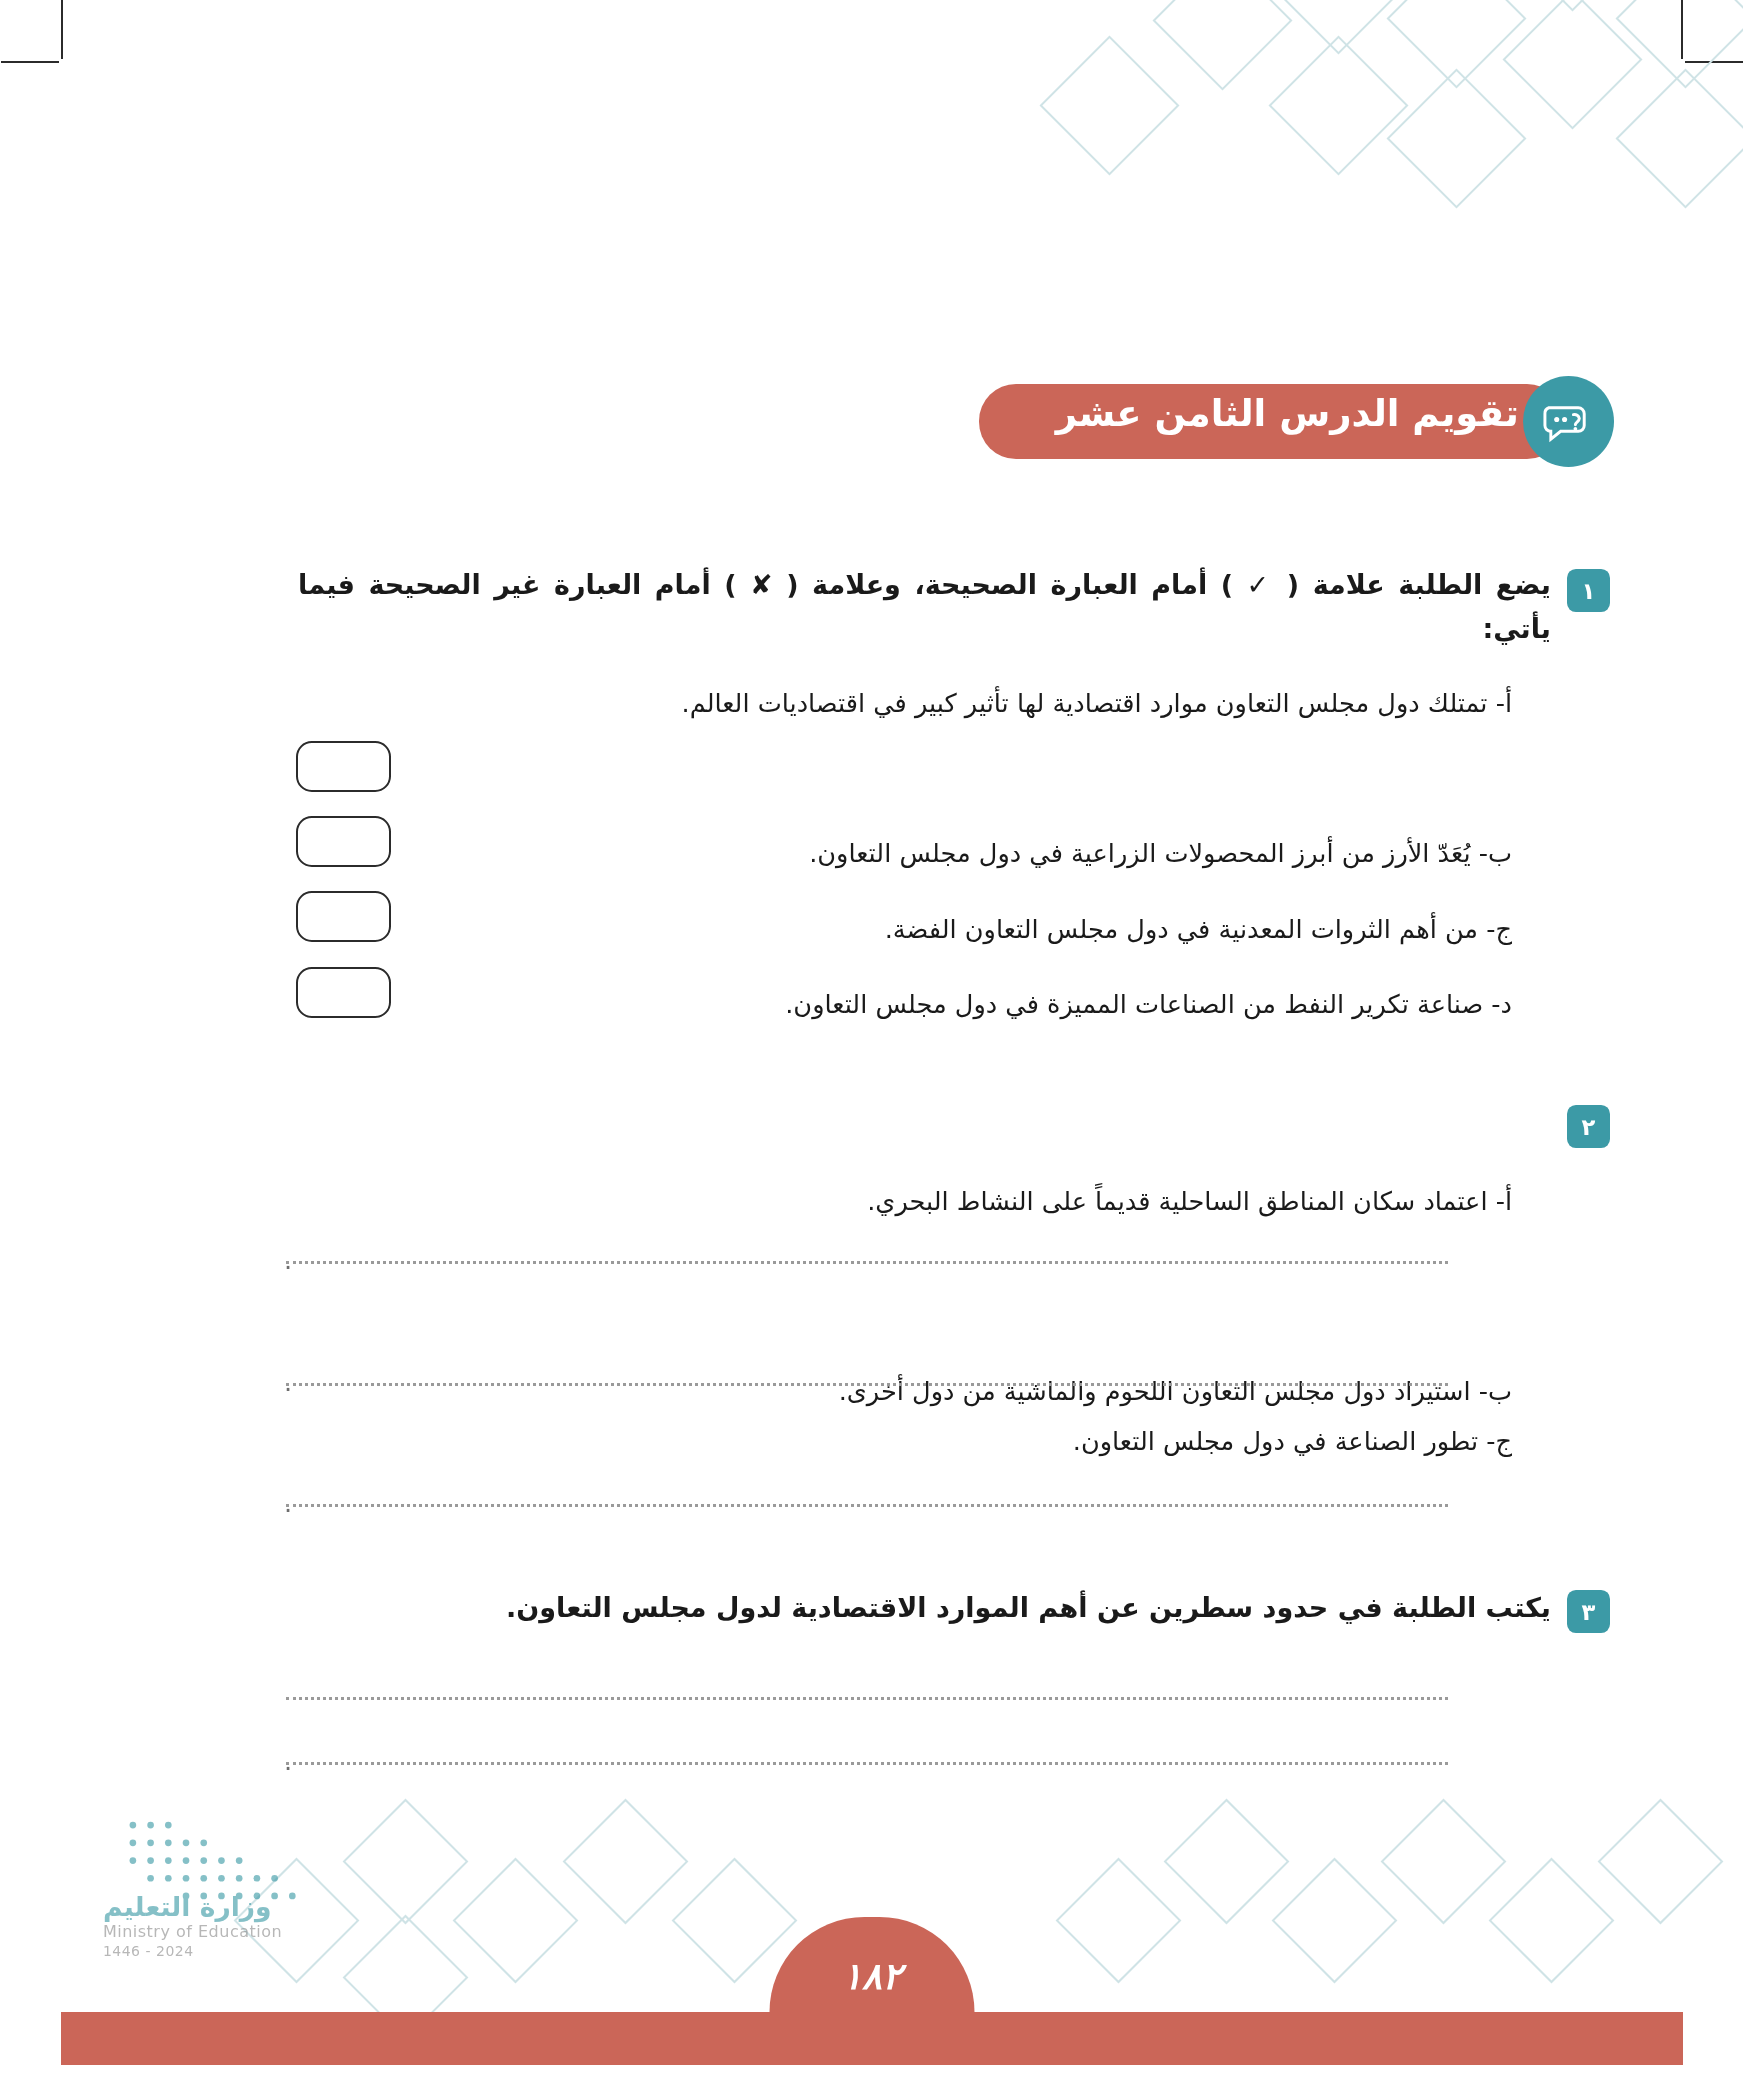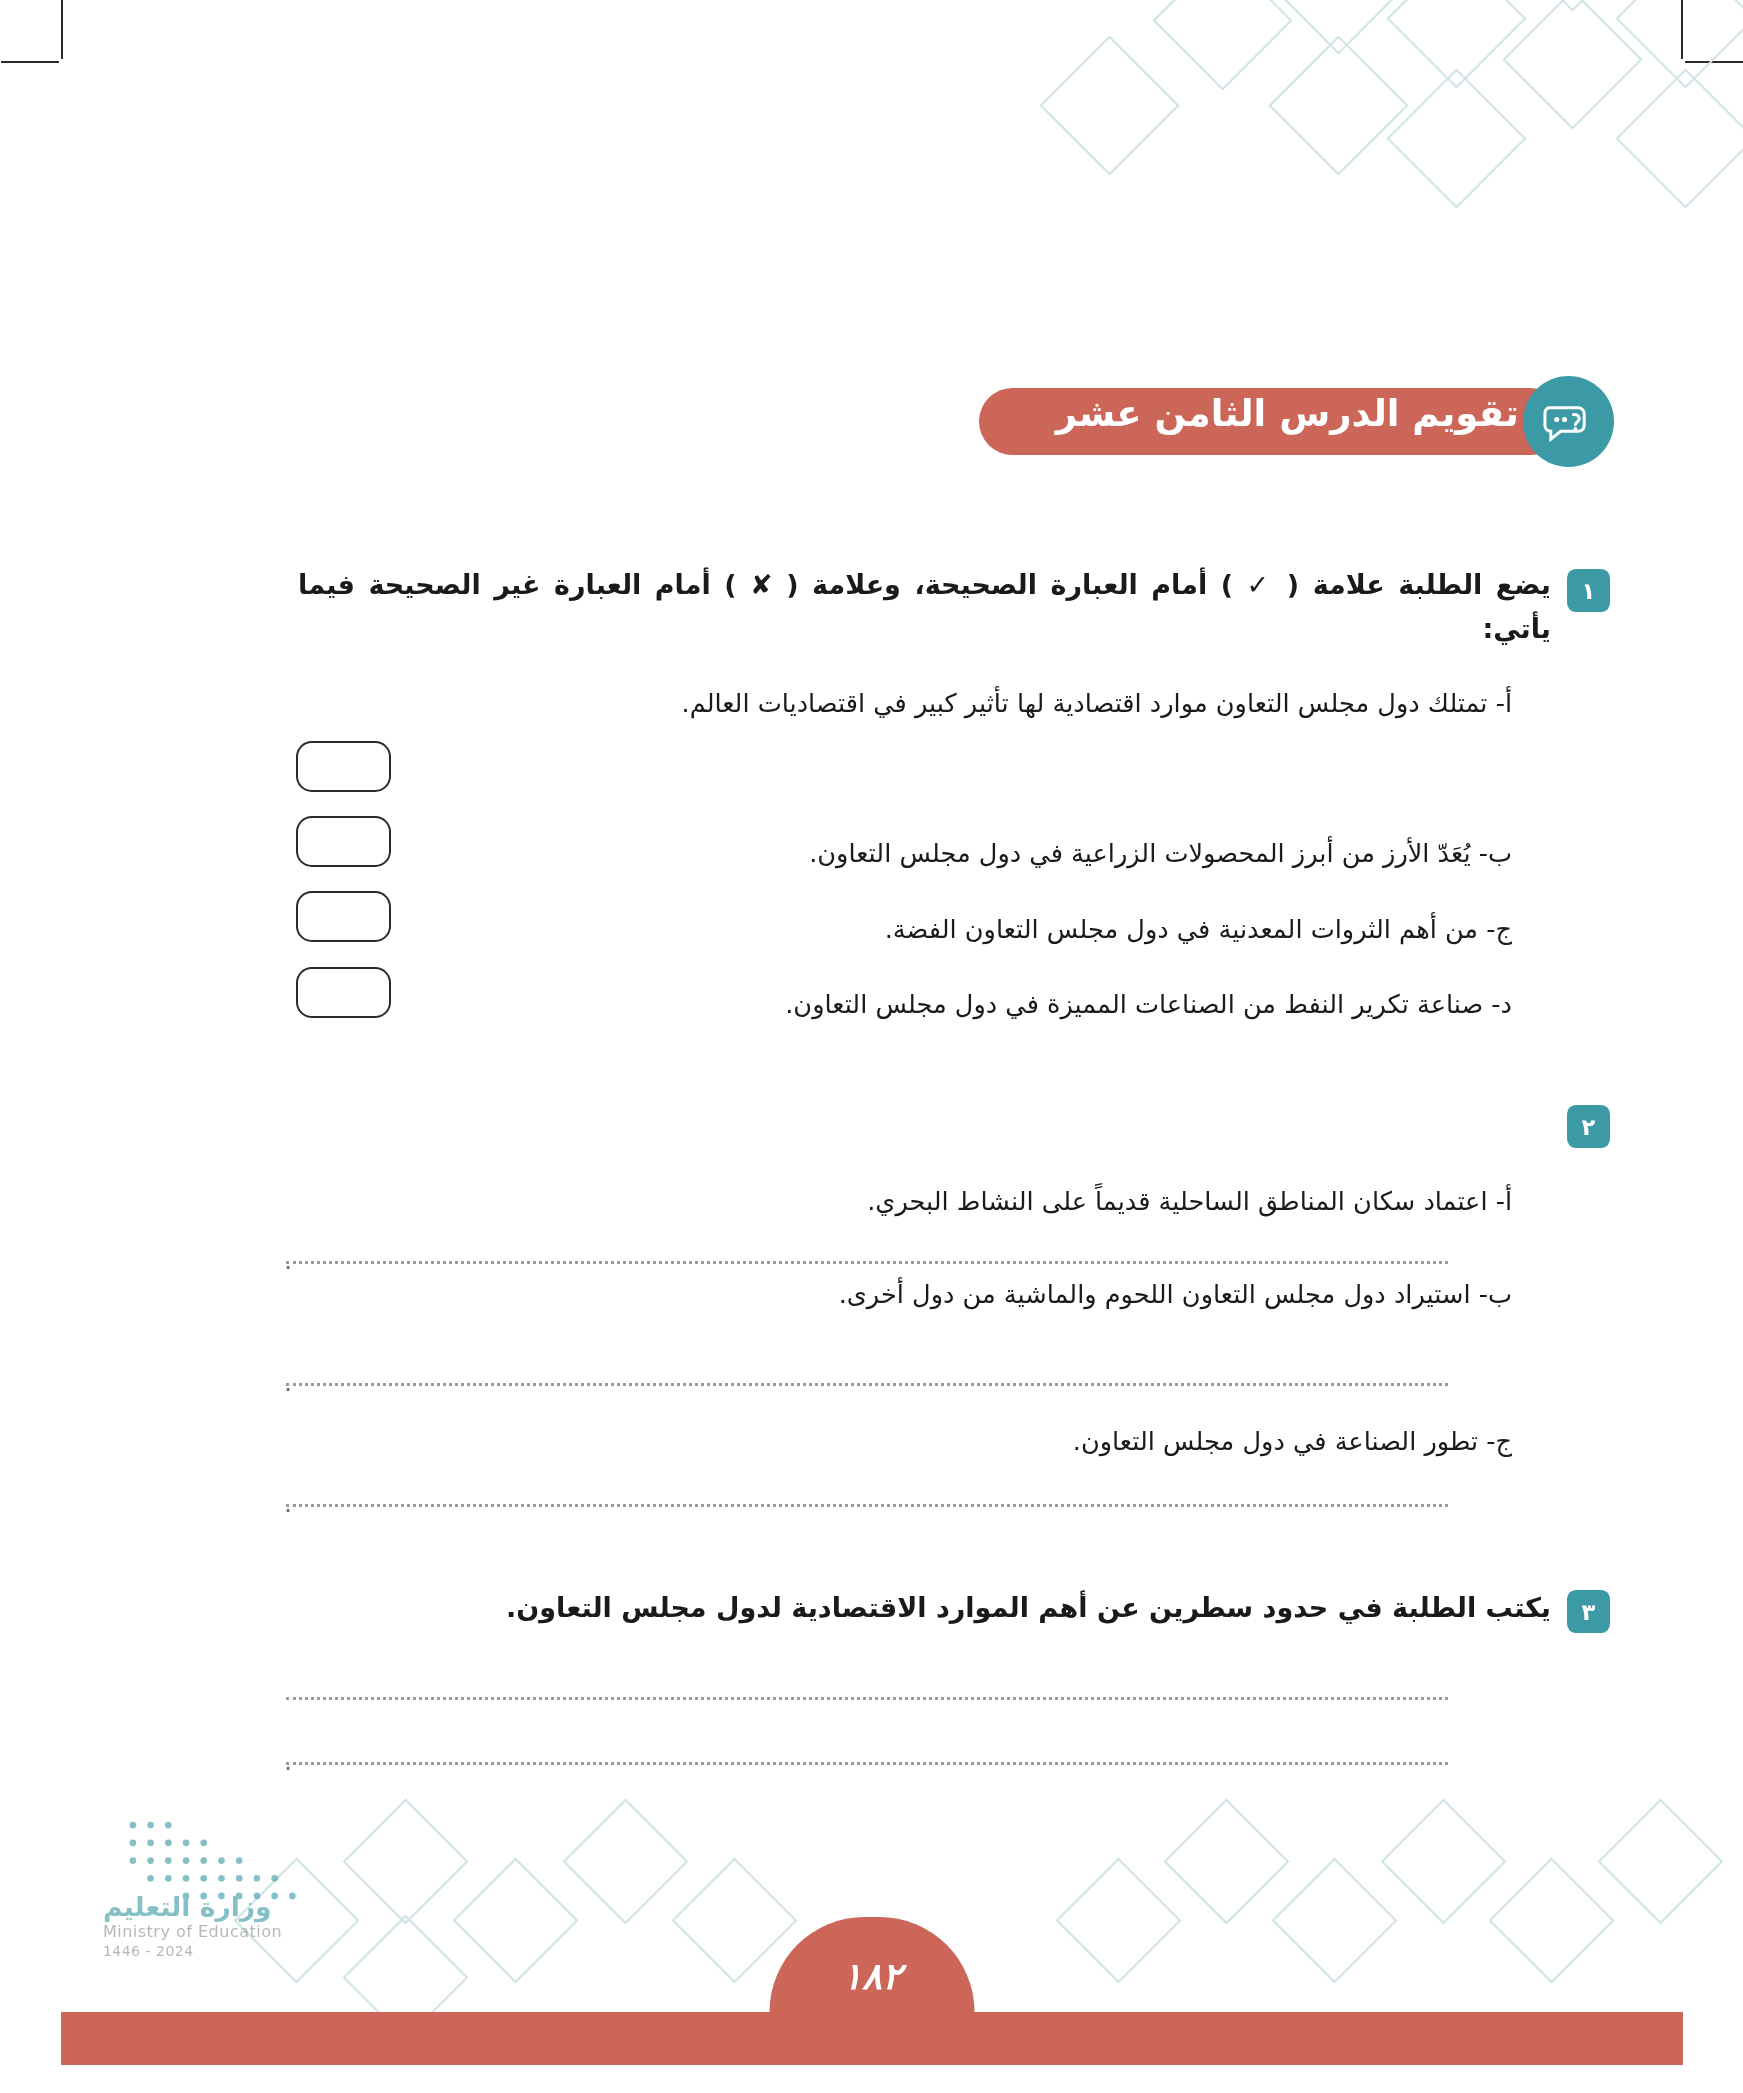--- a/index.html
+++ b/index.html
@@ -71,21 +71,21 @@
     background: #3c9aa6;
     display: flex;
     align-items: center;
     justify-content: center;
     position: relative;
     z-index: 3;
     box-shadow: 0 0 0 0 transparent;
   }
   .title-badge svg { display:block; }
   .title-pill {
-    height: 67px;
+    height: 75px;
     background: #cb6658;
     border-radius: 37px;
     display: flex;
     align-items: center;
     padding: 0 45px 16px 77px;
     margin-right: -41px;
     position: relative;
     z-index: 2;
     min-width: 552px;
     box-sizing: border-box;
@@ -306,21 +306,21 @@
   </div>
 
   <div class="qnum" style="top:1105px; right:134px;">٢</div>
 
 
   <div class="item" style="top:1180px; right:232px; width:1214px;">أ‎- اعتماد سكان المناطق الساحلية قديماً على النشاط البحري.</div>
   <div class="dotline" style="top:1239px; left:286px; width:1162px;">
     <span class="dot-end">.</span>
   </div>
 
-  <div class="item" style="top:1273px; right:232px; width:1214px;text-align:right;">ب‎- استيراد دول مجلس التعاون اللحوم والماشية من دول أخرى.</div>
+  <div class="item" style="top:1370px; right:232px; width:1214px;text-align:right;">ب‎- استيراد دول مجلس التعاون اللحوم والماشية من دول أخرى.</div>
   <div class="dotline" style="top:1361px; left:286px; width:1162px;">
     <span class="dot-end">.</span>
   </div>
 
   <div class="item" style="top:1420px; right:232px; width:1214px;">ج‎- تطور الصناعة في دول مجلس التعاون.</div>
   <div class="dotline" style="top:1482px; left:286px; width:1162px;">
     <span class="dot-end">.</span>
   </div>
 
   <div class="qnum" style="top:1590px; right:134px;">٣</div>

